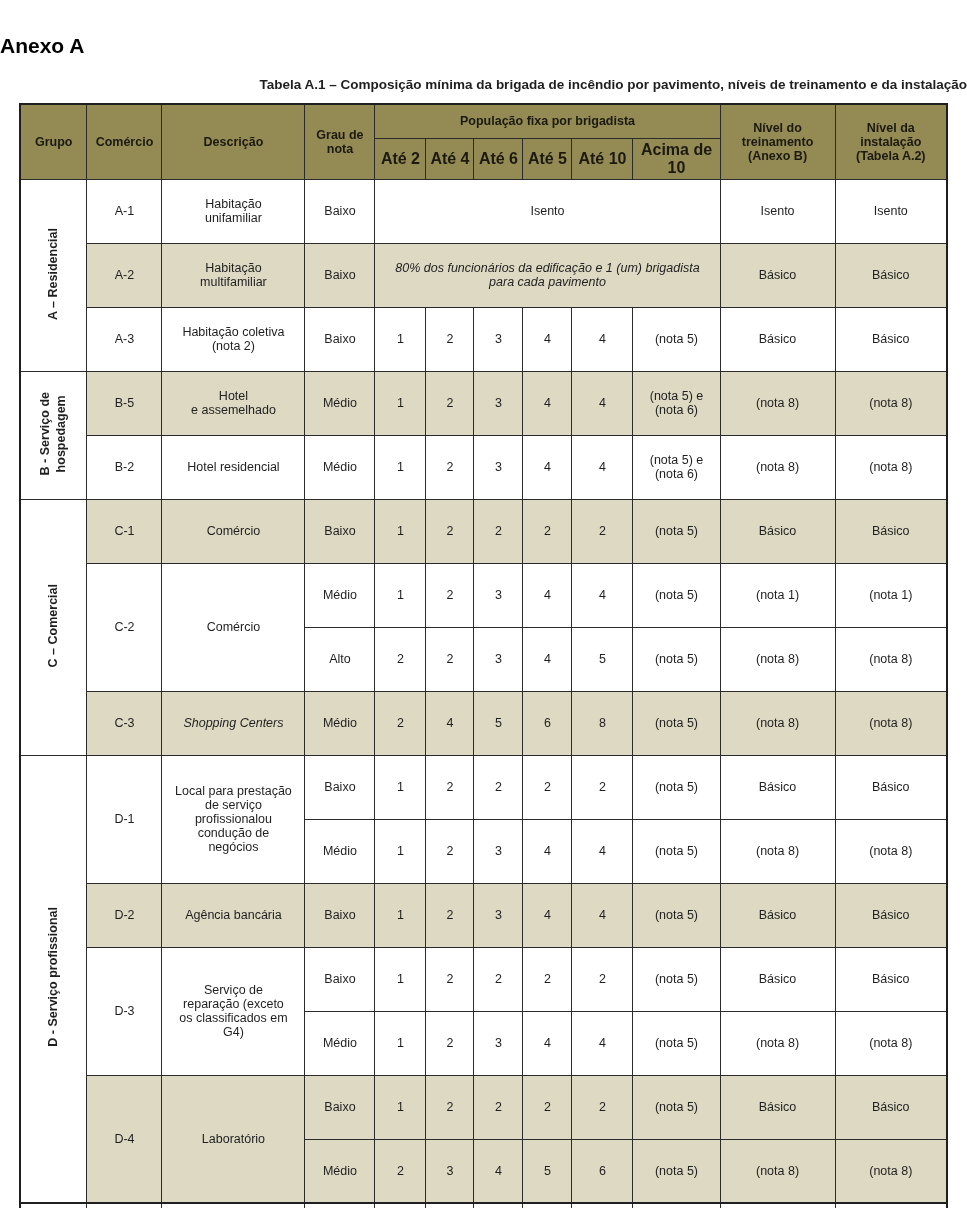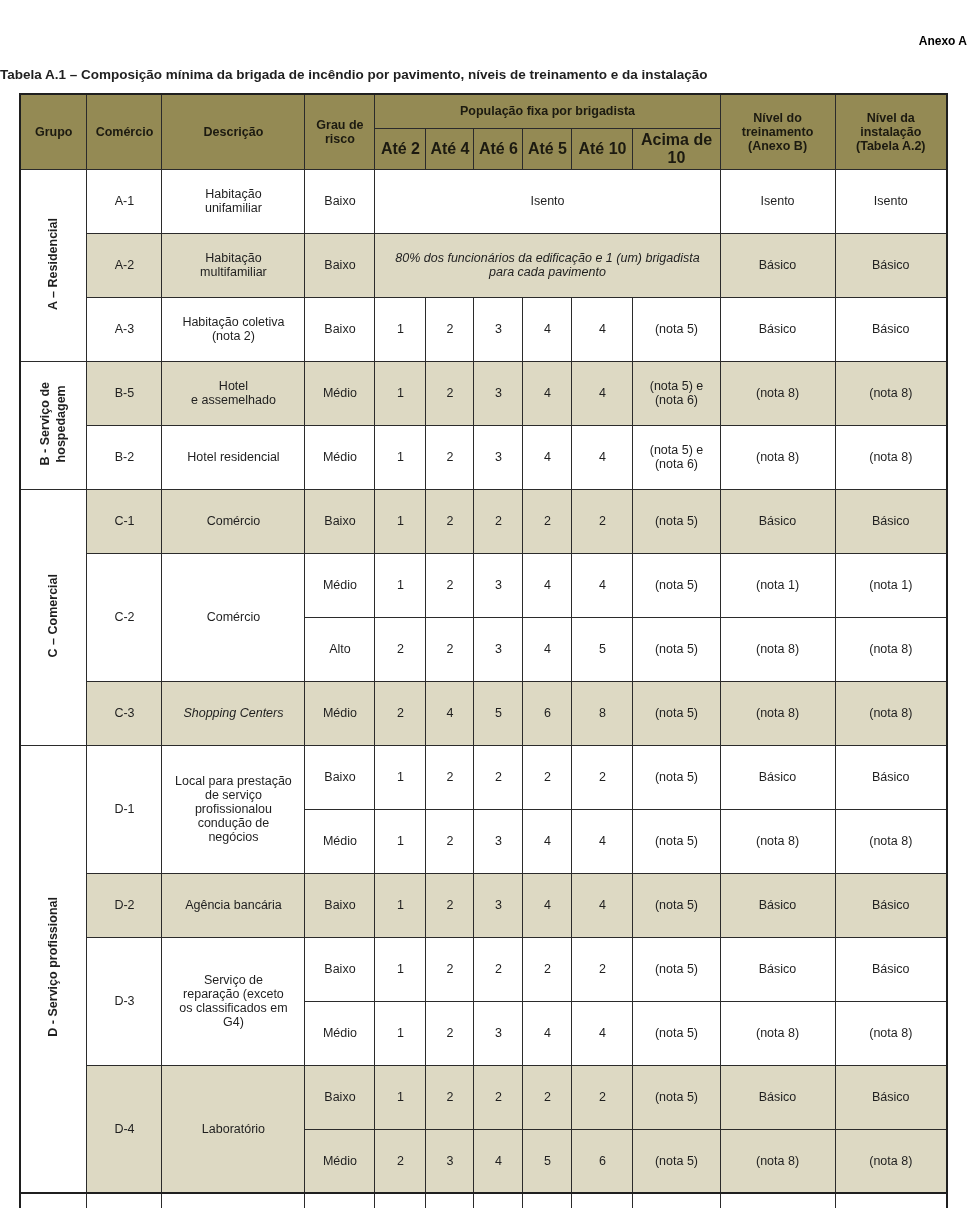--- a/index.html
+++ b/index.html
@@ -6,28 +6,28 @@
   html, body { margin: 0; padding: 0; }
   body {
     width: 967px; height: 1208px; overflow: hidden;
     background: #ffffff;
     font-family: "Liberation Sans", sans-serif;
     color: #1f1f1f;
   }
   .page { width: 967px; }
   h1.title {
     margin: 34px 0 0 0;
-    text-align: right;
-    font-size: 12px;
+    text-align: left;
+    font-size: 21px;
     font-weight: bold;
     color: #000;
   }
   h2.caption {
     margin: 19px 0 11px 0;
-    text-align: left;
+    text-align: right;
     font-size: 13.5px;
     font-weight: bold;
     color: #1f1f1f;
   }
   table.main {
     border-collapse: collapse;
     table-layout: fixed;
     width: 927px;
     margin: 0 auto;
     border: 2px solid #1f1f1f;
@@ -87,21 +87,21 @@
         <col style="width:87px">
         <col style="width:115px">
         <col style="width:112px">
     </colgroup>
     <thead>
       <tr class="h1">
         <th rowspan="2">Grupo</th>
         <th rowspan="2">Comércio</th>
         <th rowspan="2">Descrição</th>
         <th rowspan="2">Grau de
-risco</th>
+nota</th>
         <th colspan="6">População fixa por brigadista</th>
         <th rowspan="2">Nível do
 treinamento
 (Anexo B)</th>
         <th rowspan="2">Nível da
 instalação
 (Tabela A.2)</th>
       </tr>
       <tr class="h2">
         <th>Até 2</th>

